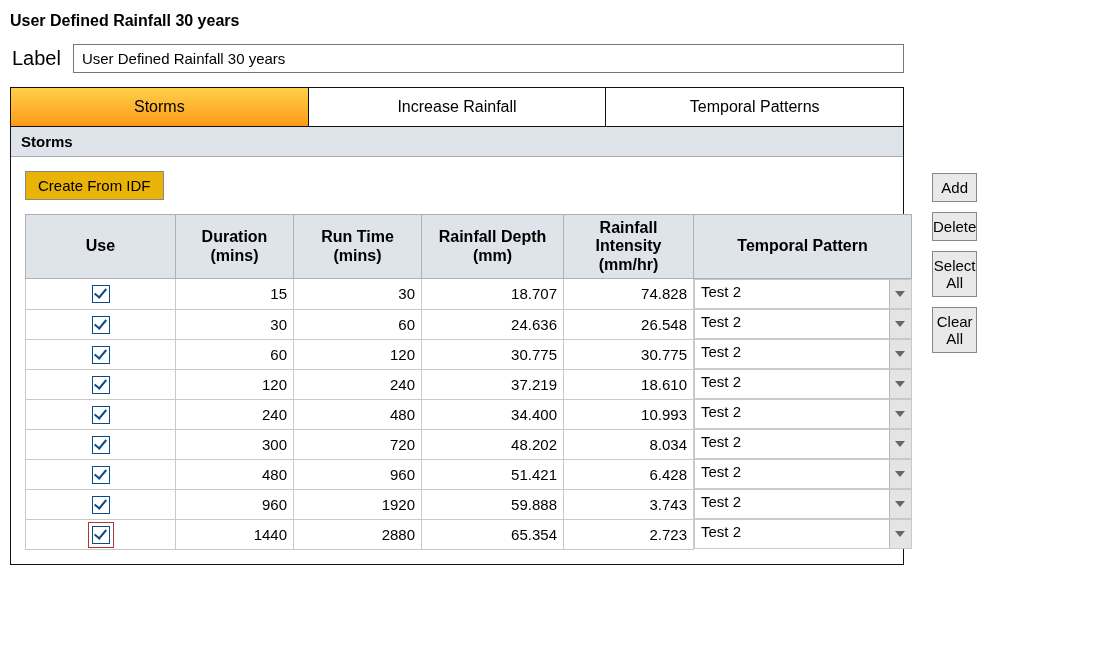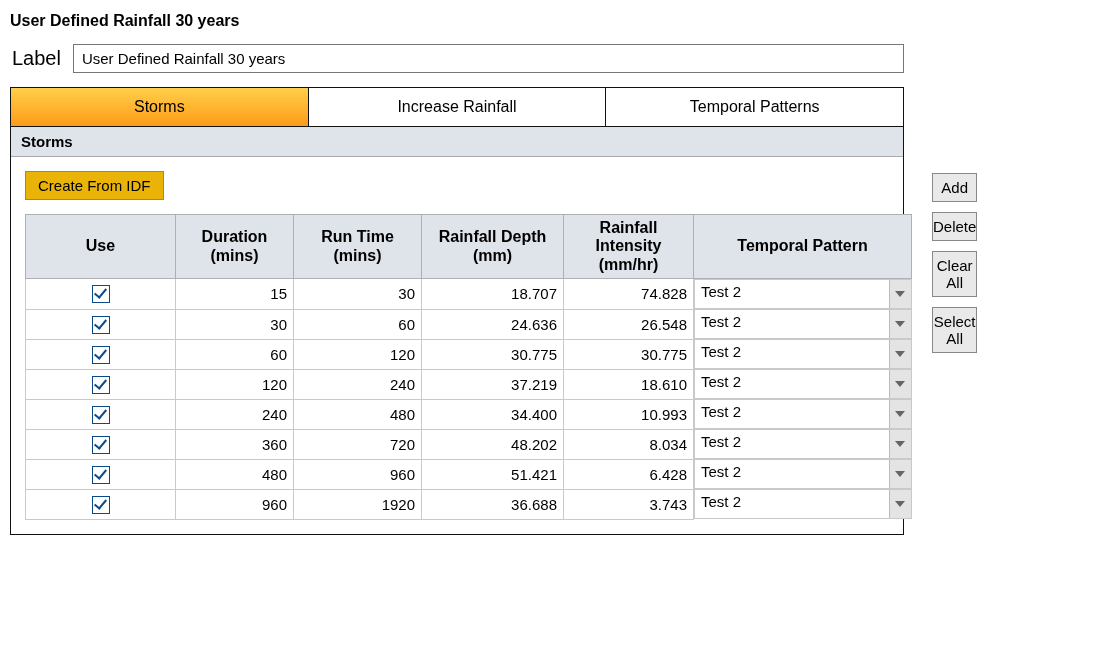--- a/index.html
+++ b/index.html
@@ -285,21 +285,21 @@
                   <div class="pattern-text">Test 2</div>
                   <div class="drop-arrow">
                     <svg width="10" height="6" viewBox="0 0 10 6">
                       <path d="M0 0 L5 6 L10 0 Z" fill="#666"></path>
                     </svg>
                   </div>
                 </td>
               </tr>
               <tr>
                 <td class="center"><span class="chk"></span></td>
-                <td>360</td>
+                <td>300</td>
                 <td>720</td>
                 <td>48.202</td>
                 <td>8.034</td>
                 <td class="pattern-cell" style="padding: 0px;">
                   <div class="pattern-text">Test 2</div>
                   <div class="drop-arrow">
                     <svg width="10" height="6" viewBox="0 0 10 6">
                       <path d="M0 0 L5 6 L10 0 Z" fill="#666"></path>
                     </svg>
                   </div>
@@ -317,37 +317,52 @@
                     <svg width="10" height="6" viewBox="0 0 10 6">
                       <path d="M0 0 L5 6 L10 0 Z" fill="#666"></path>
                     </svg>
                   </div>
                 </td>
               </tr>
               <tr>
                 <td class="center"><span class="chk"></span></td>
                 <td>960</td>
                 <td>1920</td>
-                <td>36.688</td>
+                <td>59.888</td>
                 <td>3.743</td>
+                <td class="pattern-cell" style="padding: 0px;">
+                  <div class="pattern-text">Test 2</div>
+                  <div class="drop-arrow">
+                    <svg width="10" height="6" viewBox="0 0 10 6">
+                      <path d="M0 0 L5 6 L10 0 Z" fill="#666"></path>
+                    </svg>
+                  </div>
+                </td>
+              </tr>
+              <tr>
+                <td class="center"><span class="chk red-outline"></span></td>
+                <td>1440</td>
+                <td>2880</td>
+                <td>65.354</td>
+                <td>2.723</td>
                 <td class="pattern-cell" style="padding: 0px;">
                   <div class="pattern-text">Test 2</div>
                   <div class="drop-arrow">
                     <svg width="10" height="6" viewBox="0 0 10 6">
                       <path d="M0 0 L5 6 L10 0 Z" fill="#666"></path>
                     </svg>
                   </div>
                 </td>
               </tr>
             </tbody>
         </table>
       </div>
 
       <div class="side-buttons">
         <button>Add</button>
         <button>Delete</button>
+        <button>Select All</button>
         <button>Clear All</button>
-        <button>Select All</button>
       </div>
     </div>
   </div>
 
 </div>
 
 </body></html>

